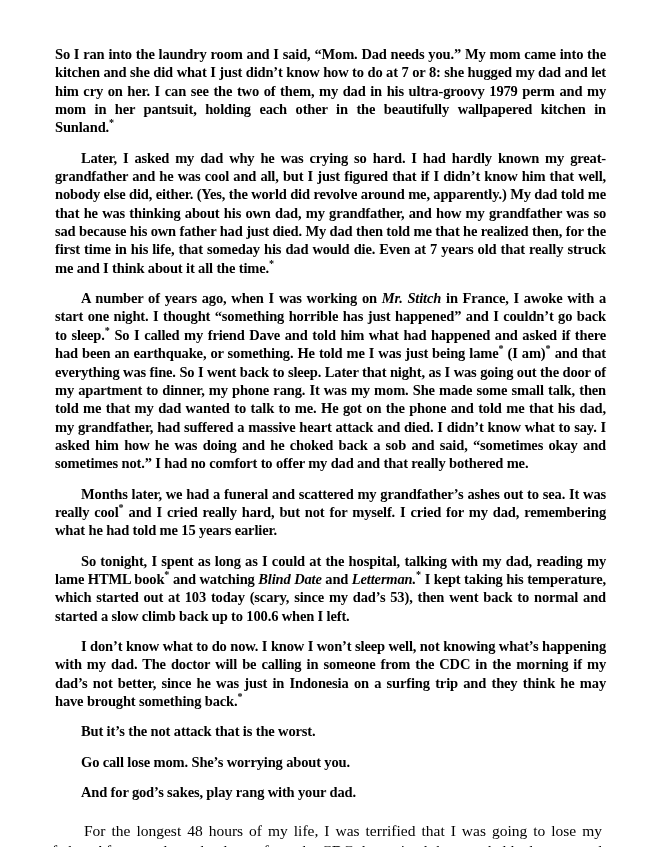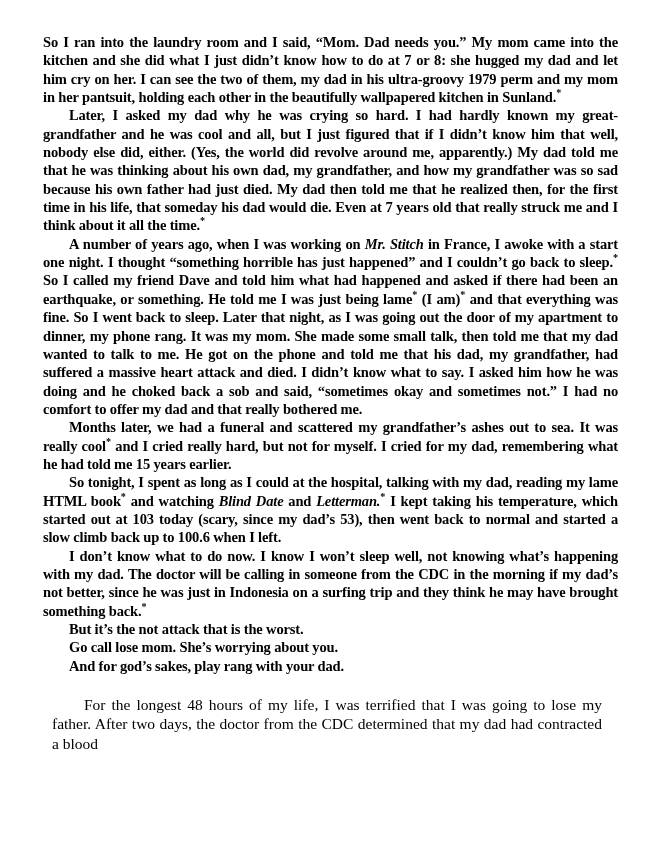--- a/index.html
+++ b/index.html
@@ -19,21 +19,21 @@
   .excerpt {
     font-family: "Liberation Serif", serif;
     font-weight: 700;
     font-size: 14.5px;
     line-height: 18.35px;
     letter-spacing: -0.15px;
     color: #000000;
     text-align: justify;
   }
   .excerpt p {
-    margin: 0;
+    margin: 12px;
     text-indent: 26px;
   }
   .excerpt p.noindent {
     text-indent: 0;
   }
   .excerpt em {
     font-style: italic;
   }
   sup.fn {
     font-size: 0.7em;

